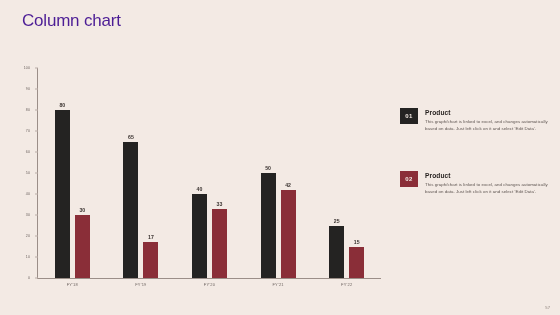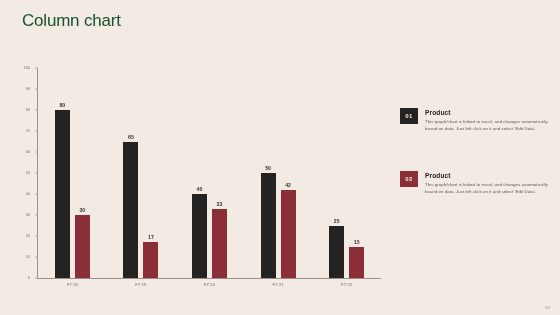--- a/index.html
+++ b/index.html
@@ -17,21 +17,21 @@
   }
 
   
   .slide-title {
     position: absolute;
     left: 22px;
     top: 11px;
     font-size: 17px;
     font-weight: 400;
     letter-spacing: -0.2px;
-    color: #14532d;
+    color: #4c1d95;
   }
 
   
   .chart-region {
     position: absolute;
     left: 14px;
     top: 68px;
     width: 370px;
     height: 230px;
   }

